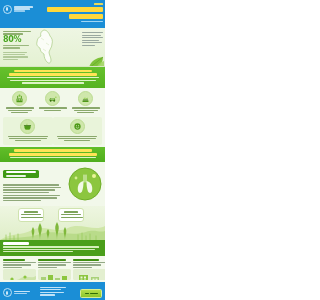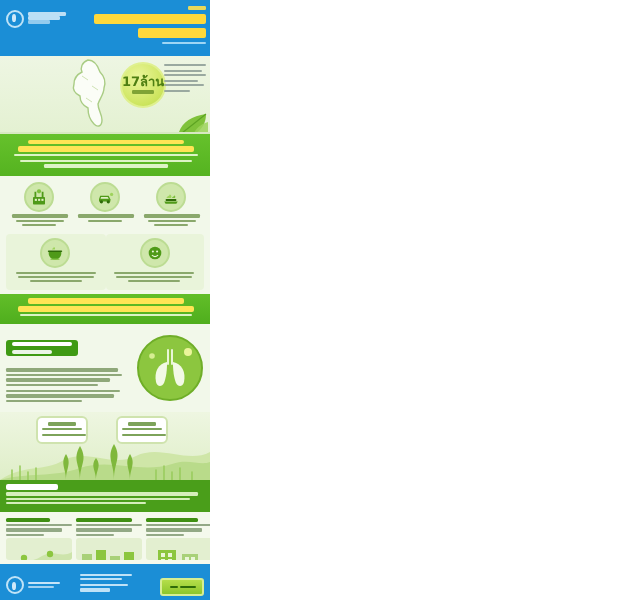--- a/index.html
+++ b/index.html
@@ -147,35 +147,40 @@
       <div class="hdr-l1"></div>
       <div class="hdr-l2"></div>
       <div class="hdr-sub"></div>
     </div>
     <span class="vh">โรคมะเร็งปอดที่เกิดจาก</span>
     <span class="vh">สำนักงานกองทุนสนับสนุน</span>
   </div>
 
   <div class="hero">
 
+    <div class="hero-stats">
+      <div class="cap" style="width:28px"></div>
+      <div class="cap" style="width:20px"></div>
+      <div class="bignum">80%</div>
+      <div class="tiny" style="width:26px"></div>
+      <div class="tiny" style="width:17px"></div>
+      <div class="tiny" style="width:24px;margin-top:3px;opacity:.7"></div>
+      <div class="tiny" style="width:22px;opacity:.7"></div>
+      <div class="tiny" style="width:25px;opacity:.7"></div>
+      <div class="tiny" style="width:15px;opacity:.7"></div>
+    </div>
 
     <svg class="map" viewBox="0 0 30 36">
       <path d="M13 1 C10 2,9 5,10 7 C8 8,6 10,6 13 C5 16,7 18,9 19
                C9 22,11 24,13 25 C13 28,14 31,16 33 C18 35,20 34,20 31
                C20 28,18 26,18 23 C19 20,21 18,21 15 C22 12,21 9,19 7
                C18 4,16 1,13 1 Z" fill="#fbfdf7" stroke="#a9cc84" stroke-width=".7"></path>
       <path d="M10 9 L13 11 M15 14 L18 16 M12 20 L15 22" stroke="#cfe3b4" stroke-width=".5" fill="none"></path>
     </svg>
 
-    <div class="badge">
-      <div style="text-align:center">
-        <div class="badge-num">17ล้าน</div>
-        <div class="badge-sub"></div>
-      </div>
-    </div>
 
     <div class="hero-notes">
       <div class="nline" style="width:21px"></div>
       <div class="nline" style="width:19px"></div>
       <div class="nline" style="width:21px"></div>
       <div class="nline" style="width:17px"></div>
       <div class="nline" style="width:20px"></div>
       <div class="nline" style="width:13px"></div>
     </div>
 

